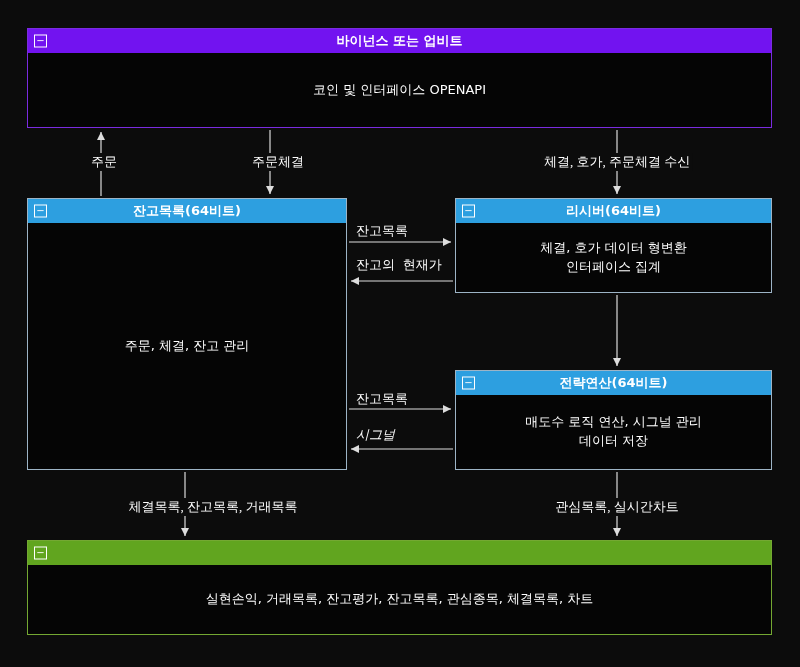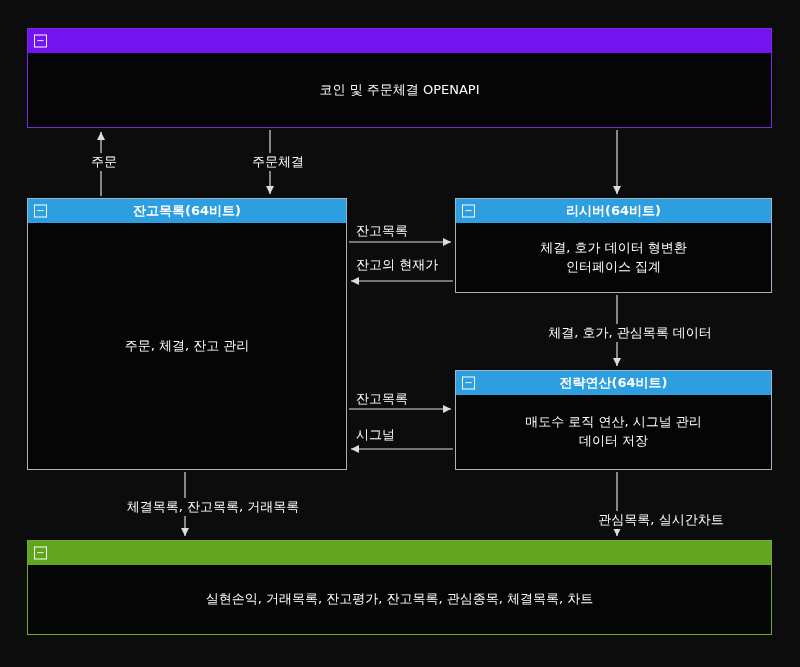--- a/index.html
+++ b/index.html
@@ -44,21 +44,21 @@
   .exchange .hdr { background:var(--purple-header,#7213f0); }
   .bluebox { border-color:var(--blue-border,#9db4c6); }
   .bluebox .hdr { background:var(--blue-header,#2d9fe0); }
   .uibox { border-color:var(--green-border,#74a832); }
   .uibox .hdr { background:var(--green-header,#61a51f); }
 
   .lbl {
     position:absolute; font-size:13px; white-space:nowrap;
     background:var(--background,#0c0c0c); padding:0 3px; color:var(--text,#fff);
   }
-  .lbl.center { transform:translateX(-50%); }
+  .lbl.center { transform:translateX(-50%);font-family:Liberation Serif, serif; }
 </style>
 </head>
 <body>
 
 <div class="canvas">
 
   <svg class="arrows" width="800" height="667" viewBox="0 0 800 667">
     <defs>
       <marker id="ah" markerWidth="9" markerHeight="8" refX="8" refY="4" orient="auto" markerUnits="userSpaceOnUse">
         <path class="ah" d="M0,0 L8,4 L0,8 Z"></path>
@@ -72,23 +72,24 @@
     <line x1="617" y1="295" x2="617" y2="366" marker-end="url(#ah)"></line>
     <line x1="349" y1="409" x2="451" y2="409" marker-end="url(#ah)"></line>
     <line x1="453" y1="449" x2="351" y2="449" marker-end="url(#ah)"></line>
     <line x1="185" y1="472" x2="185" y2="536" marker-end="url(#ah)"></line>
     <line x1="617" y1="472" x2="617" y2="536" marker-end="url(#ah)"></line>
   </svg>
 
   <div class="box exchange" style="left:27px; top:28px; width:745px; height:100px;">
     <div class="hdr">
       <span class="minbtn">−</span>
+      <span>바이넌스 또는 업비트</span>
     </div>
     <div class="bodytxt">
-      <div>코인 및 주문체결 OPENAPI</div>
+      <div>코인 및 인터페이스 OPENAPI</div>
     </div>
   </div>
 
   <div class="box bluebox" style="left:27px; top:198px; width:320px; height:272px;">
     <div class="hdr">
       <span class="minbtn">−</span>
       <span>잔고목록(64비트)</span>
     </div>
     <div class="bodytxt">
       <div>주문, 체결, 잔고 관리</div>
@@ -121,21 +122,21 @@
     <div class="hdr">
       <span class="minbtn">−</span>
     </div>
     <div class="bodytxt">
       <div>실현손익, 거래목록, 잔고평가, 잔고목록, 관심종목, 체결목록, 차트</div>
     </div>
   </div>
 
   <div class="lbl center" style="left:104px; top:153px;">주문</div>
   <div class="lbl center" style="left:278px; top:153px;">주문체결</div>
+  <div class="lbl center" style="left:617px; top:153px;">체결, 호가, 주문체결 수신</div>
   <div class="lbl" style="left:353px; top:222px;">잔고목록</div>
-  <div class="lbl" style="left:353px; top:256px;">잔고의 현재가</div>
-  <div class="lbl center" style="left:630px; top:324px;">체결, 호가, 관심목록 데이터</div>
+  <div class="lbl" style="left:353px; top:256px;font-family:Liberation Mono, monospace;">잔고의 현재가</div>
   <div class="lbl" style="left:353px; top:390px;">잔고목록</div>
-  <div class="lbl" style="left:353px; top:426px;">시그널</div>
+  <div class="lbl" style="left:353px; top:426px;font-style:italic;">시그널</div>
   <div class="lbl center" style="left:185px; top:498px;margin-left:28px;">체결목록, 잔고목록, 거래목록</div>
-  <div class="lbl center" style="left:617px; top:511px;margin-left:44px;">관심목록, 실시간차트</div>
+  <div class="lbl center" style="left:617px; top:498px;">관심목록, 실시간차트</div>
 
 </div>
 
 </body></html>

